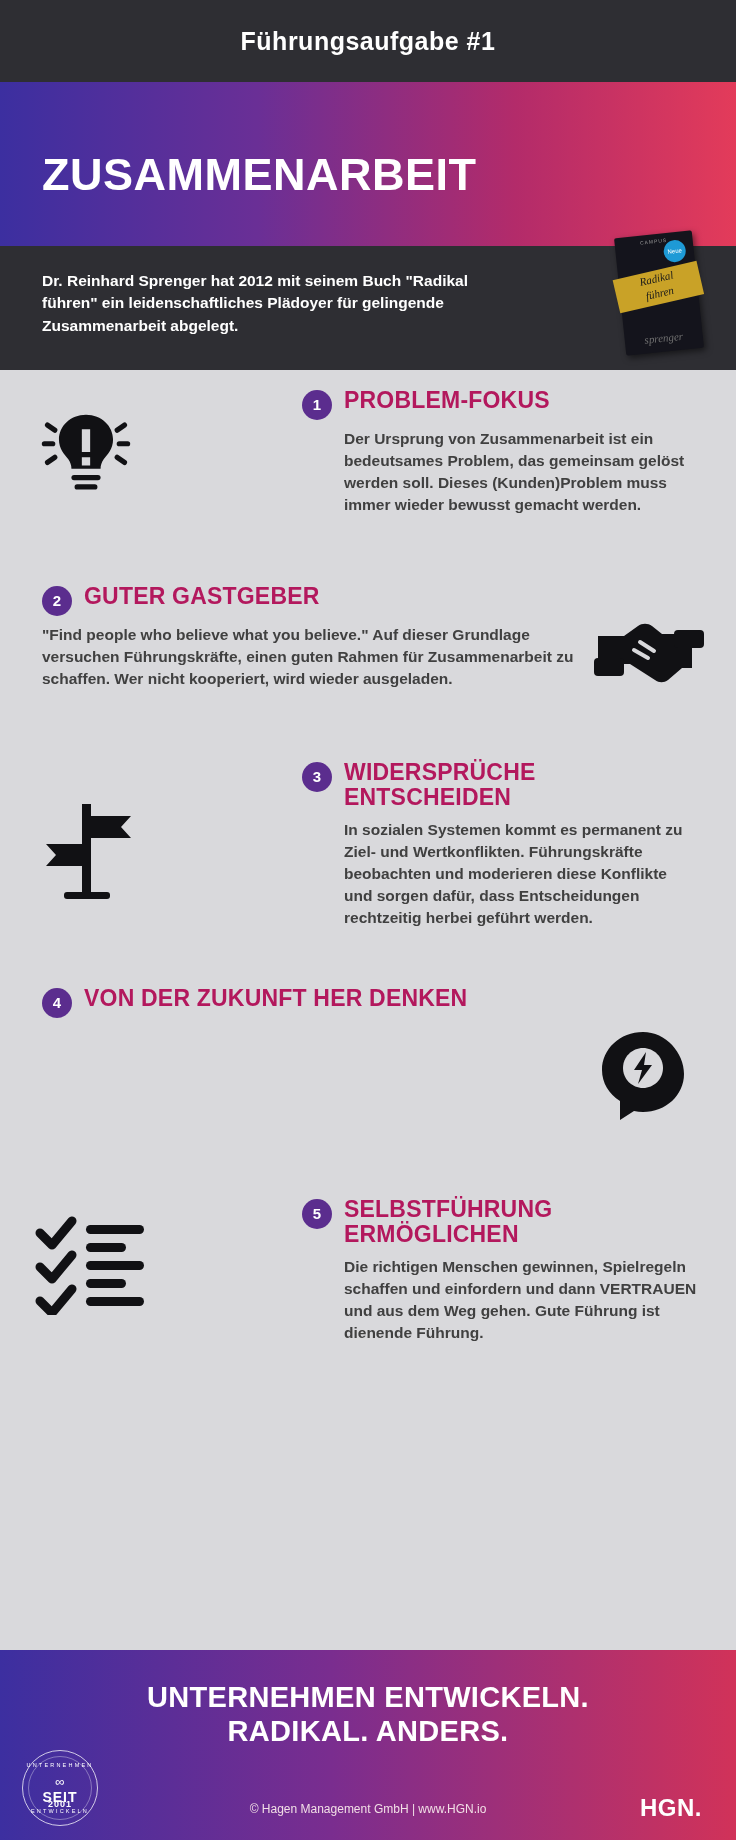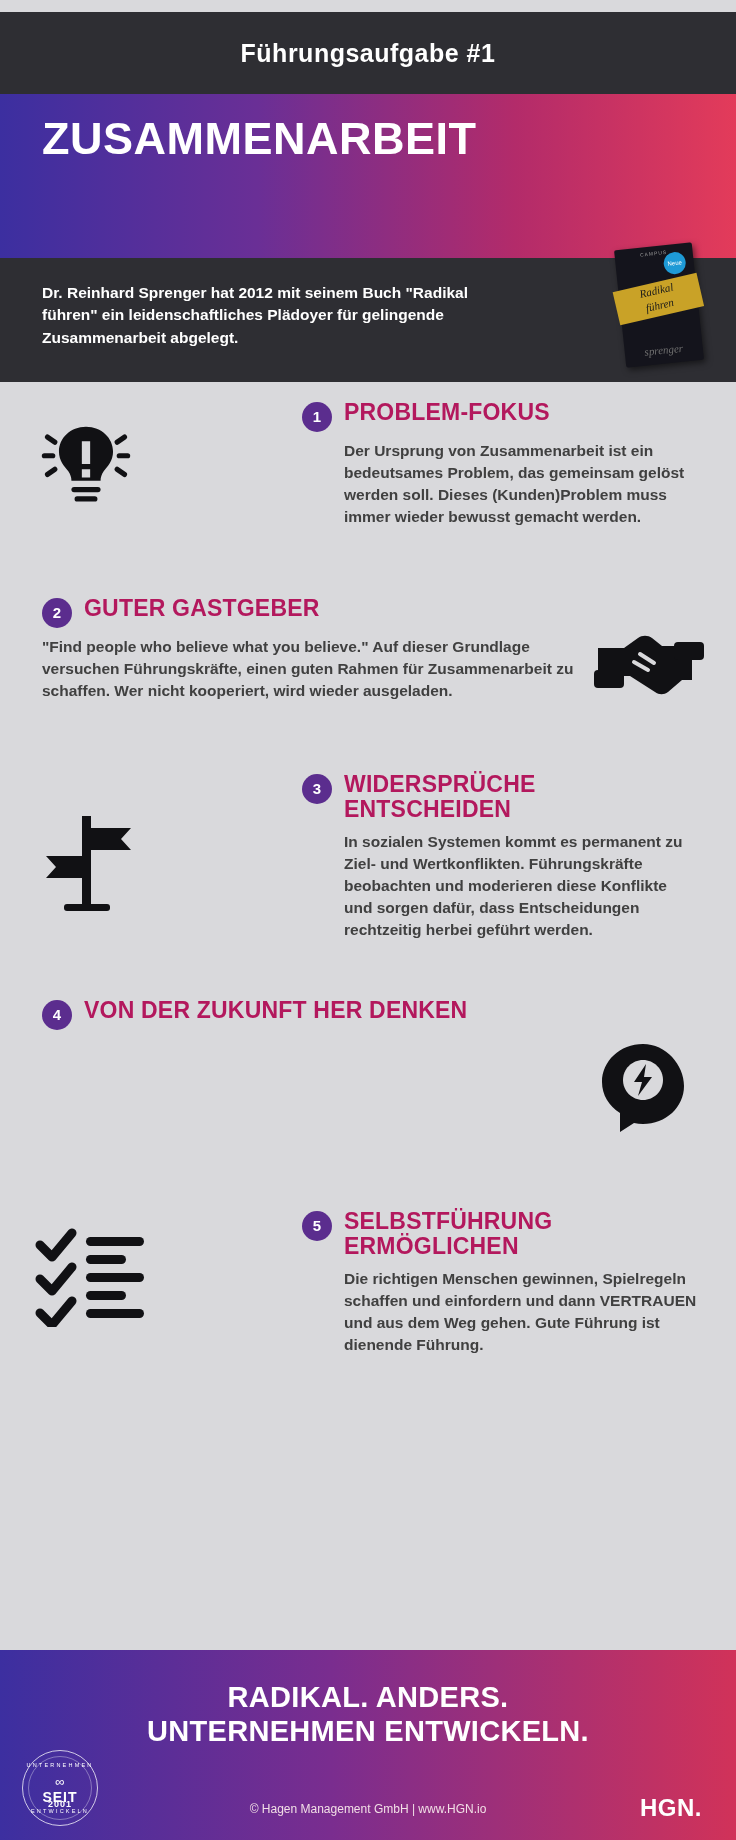--- a/index.html
+++ b/index.html
@@ -17,41 +17,41 @@
     background: #d9d9dc;
   }
 
   
   .topbar {
     height: 82px;
     background: #2e2e33;
     display: flex;
     align-items: center;
     justify-content: center;
-    margin-top: 12px;
   }
   .topbar-title {
     color: #ffffff;
     font-size: 25px;
     font-weight: bold;
     letter-spacing: 0.5px;
   }
 
   
   .headline {
     height: 164px;
     background: linear-gradient(90deg, #3c2fa0 0%, #6a2f96 35%, #b32b6a 70%, #e33b5a 100%);
     padding: 22px 38px 0 42px;
   }
   .headline h1 {
     color: #ffffff;
     font-size: 45px;
     line-height: 1.02;
     font-weight: bold;
     letter-spacing: 0.5px;
+    margin-top: 48px;
   }
   .headline h1 .l2 { display: block; padding-left: 14px; }
 
   
   .intro {
     background: #2e2e33;
     height: 124px;
     padding: 24px 38px 0 42px;
     position: relative;
   }
@@ -380,22 +380,22 @@
           <div class="itemtitle">SELBSTFÜHRUNG ERMÖGLICHEN</div>
         </div>
         <div class="itemtext" style="padding-left:172px;">Die richtigen Menschen gewinnen, Spielregeln schaffen und einfordern und dann VERTRAUEN und aus dem Weg gehen. Gute Führung ist dienende Führung.</div>
       </div>
     </div>
 
   </div>
 
   <div class="footer">
     <div class="footer-claim">
+      <div>UNTERNEHMEN ENTWICKELN.</div>
       <div>RADIKAL. ANDERS.</div>
-      <div>UNTERNEHMEN ENTWICKELN.</div>
     </div>
     <div class="footer-bottom">
       <div class="seal">
         <div class="ring"></div>
         <div class="top-arc">UNTERNEHMEN</div>
         <div class="inf">∞</div>
         <div class="seit">SEIT</div>
         <div class="year">2001</div>
         <div class="bot-arc">ENTWICKELN</div>
       </div>

